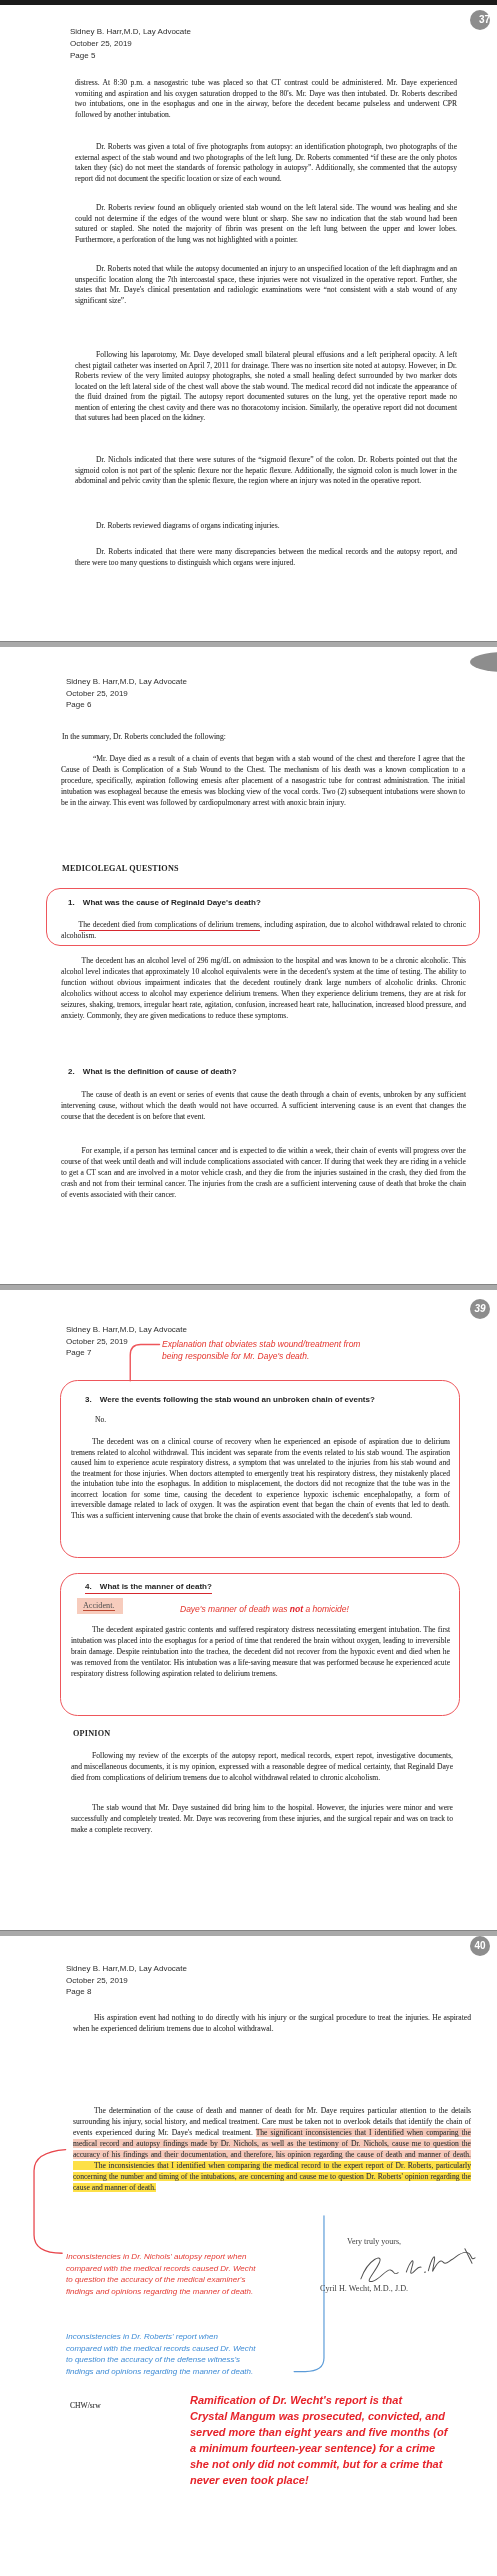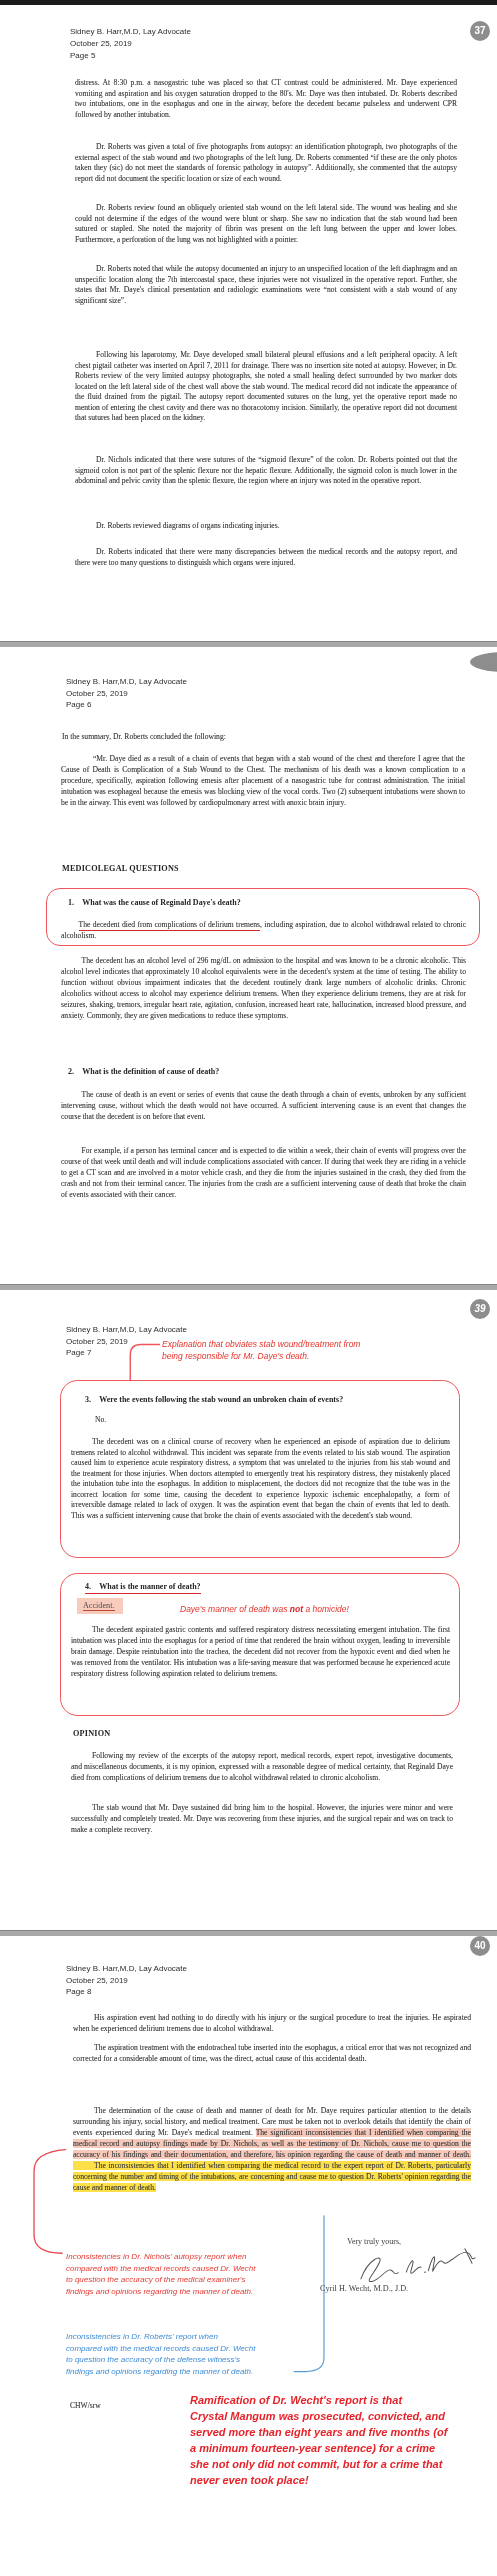--- a/index.html
+++ b/index.html
@@ -10,21 +10,21 @@
   .topbar{position:absolute;left:0;top:0;width:498px;height:5.3px;background:#1b1b1b;}
   .sep{position:absolute;left:0;width:498px;height:4.7px;background:#a9a9a9;border-top:0.6px solid #838383;}
   .badge{position:absolute;left:470px;width:20px;height:20px;border-radius:50%;background:#8d8d8d;
     color:#fff;font:bold 10px/20px "Liberation Sans","DejaVu Sans",sans-serif;text-align:center;}
   .hdr{font:8px/11.7px "Liberation Sans","DejaVu Sans",sans-serif;color:#2d2d2d;}
   .hdr div{white-space:nowrap;}
   .bp{font-family:"Liberation Serif","DejaVu Serif",serif;font-size:7.6px;line-height:10.5px;color:#3c3c3c;
     text-align:justify;margin:0;text-shadow:0 0 0.3px rgba(60,60,60,.45);}
   .lh19{line-height:11px;}
   .ind{text-indent:21px;}
-  .qline{font-family:Liberation Serif, serif;font-size:8px;font-weight:bold;color:#242424;white-space:nowrap;}
+  .qline{font-family:Liberation Sans, sans-serif;font-size:8px;font-weight:bold;color:#242424;white-space:nowrap;}
   .qline .qnum{margin-right:8.2px;}
   .sect{font-family:"Liberation Serif","DejaVu Serif",serif;font-size:8.2px;font-weight:bold;color:#242424;letter-spacing:0.2px;}
   .redbox{position:absolute;border:1.5px solid #ee565b;border-radius:14px;background:transparent;}
   .ul-red{border-bottom:1.5px solid #d6282e;padding-bottom:0.6px;}
   .ann-red{font:italic 8.5px/12.3px "Liberation Sans","DejaVu Sans",sans-serif;color:#e4342c;white-space:pre-line;}
   .ann-red b{font-style:italic;color:#e01c24;}
   .ann-sm-red{font:italic 8px/11.7px "Liberation Sans","DejaVu Sans",sans-serif;color:#e43a33;white-space:pre-line;}
   .ann-sm-blue{font:italic 8px/11.7px "Liberation Sans","DejaVu Sans",sans-serif;color:#3f8cd6;white-space:pre-line;}
   .ann-big{font:italic bold 11px/16px "Liberation Sans","DejaVu Sans",sans-serif;color:#e6232a;white-space:pre-line;}
   .hl-pink{background:#f6c9ba;}
@@ -111,21 +111,20 @@
     <p class="abs bp lh19" style="left:71px;top:513px;width:382px;text-indent:21px;">The stab wound that Mr. Daye sustained did bring him to the hospital. However, the injuries were minor and were successfully and completely treated. Mr. Daye was recovering from these injuries, and the surgical repair and was on track to make a complete recovery.</p>
   </section>
 
   <section class="page" style="top:1934px;height:642px;">
     <div class="abs hdr" style="left:66px;top:29px;">
       <div>Sidney B. Harr,M.D, Lay Advocate</div>
       <div>October 25, 2019</div>
       <div>Page 8</div>
     </div>
     <p class="abs bp lh19 " style="left:73px;top:78px;width:398px;text-indent:21px;">His aspiration event had nothing to do directly with his injury or the surgical procedure to treat the injuries. He aspirated when he experienced delirium tremens due to alcohol withdrawal.</p>
-    <p class="abs bp lh19" style="left:73px;top:108px;width:398px;text-indent:21px;">The aspiration treatment with the endotracheal tube inserted into the esophagus, a critical error  that was not recognized and corrected for a considerable amount of time, was the direct, actual cause of this accidental death.</p>
     <p class="abs bp lh19" style="left:73px;top:171px;width:398px;text-indent:21px;"><span>The determination of the cause of death and manner of death for Mr. Daye requires particular attention to the details surrounding his injury, social history, and medical treatment. Care must be taken not to overlook details that identify the chain of events experienced during Mr. Daye's medical treatment. </span><span class="hl-pink">The significant inconsistencies that I identified when comparing the medical record and autopsy findings made by Dr. Nichols, as well as the testimony of Dr. Nichols, cause me to question the accuracy of his findings and their documentation, and therefore, his opinion regarding the cause of death and manner of death. </span><span class="hl-blue">The inconsistencies that I identified when comparing the medical record to the expert report of Dr. Roberts, particularly concerning the number and timing of the intubations, are concerning and cause me to question Dr. Roberts' opinion regarding the cause and manner of death.</span></p>
 
     <svg class="svgover" width="498" height="642" viewBox="0 0 850 1096">
       <path d="M112,368 Q58,372 58,404 L58,514 Q58,545 106,545" fill="none" stroke="#e8474d" stroke-width="2.2" stroke-linecap="round"></path>
       <path d="M553,481 L553,724 Q553,747 521,747 L502,747" fill="none" stroke="#5b9bd8" stroke-width="2" stroke-linecap="round"></path>
     </svg>
 
     <div class="abs closing" style="left:347px;top:303px;">Very truly yours,</div>
     <svg class="abs" style="left:351px;top:313px;" width="138" height="36" viewBox="0 0 235 62">
       <g fill="none" stroke="#4f4f4f" stroke-width="1.7" stroke-linecap="round" transform="rotate(-5 117 31)">
@@ -153,18 +152,18 @@
 served more than eight years and five months (of
 a minimum fourteen-year sentence) for a crime
 she not only did not commit, but for a crime that
 never even took place!</div>
   </section>
 
   <div class="topbar"></div>
   <div class="sep" style="top:641px;"></div>
   <div class="sep" style="top:1284px;"></div>
   <div class="sep" style="top:1930px;"></div>
-  <div class="badge" style="top:21px;">37</div>
+  <div class="badge" style="top:10px;text-align:right;">37</div>
   <div class="badge" style="top:652px;padding-left:48px;">38</div>
   <div class="badge" style="top:1299px;font-style:italic;">39</div>
   <div class="badge" style="top:1936px;">40</div>
 </div>
 
 
 </body></html>

